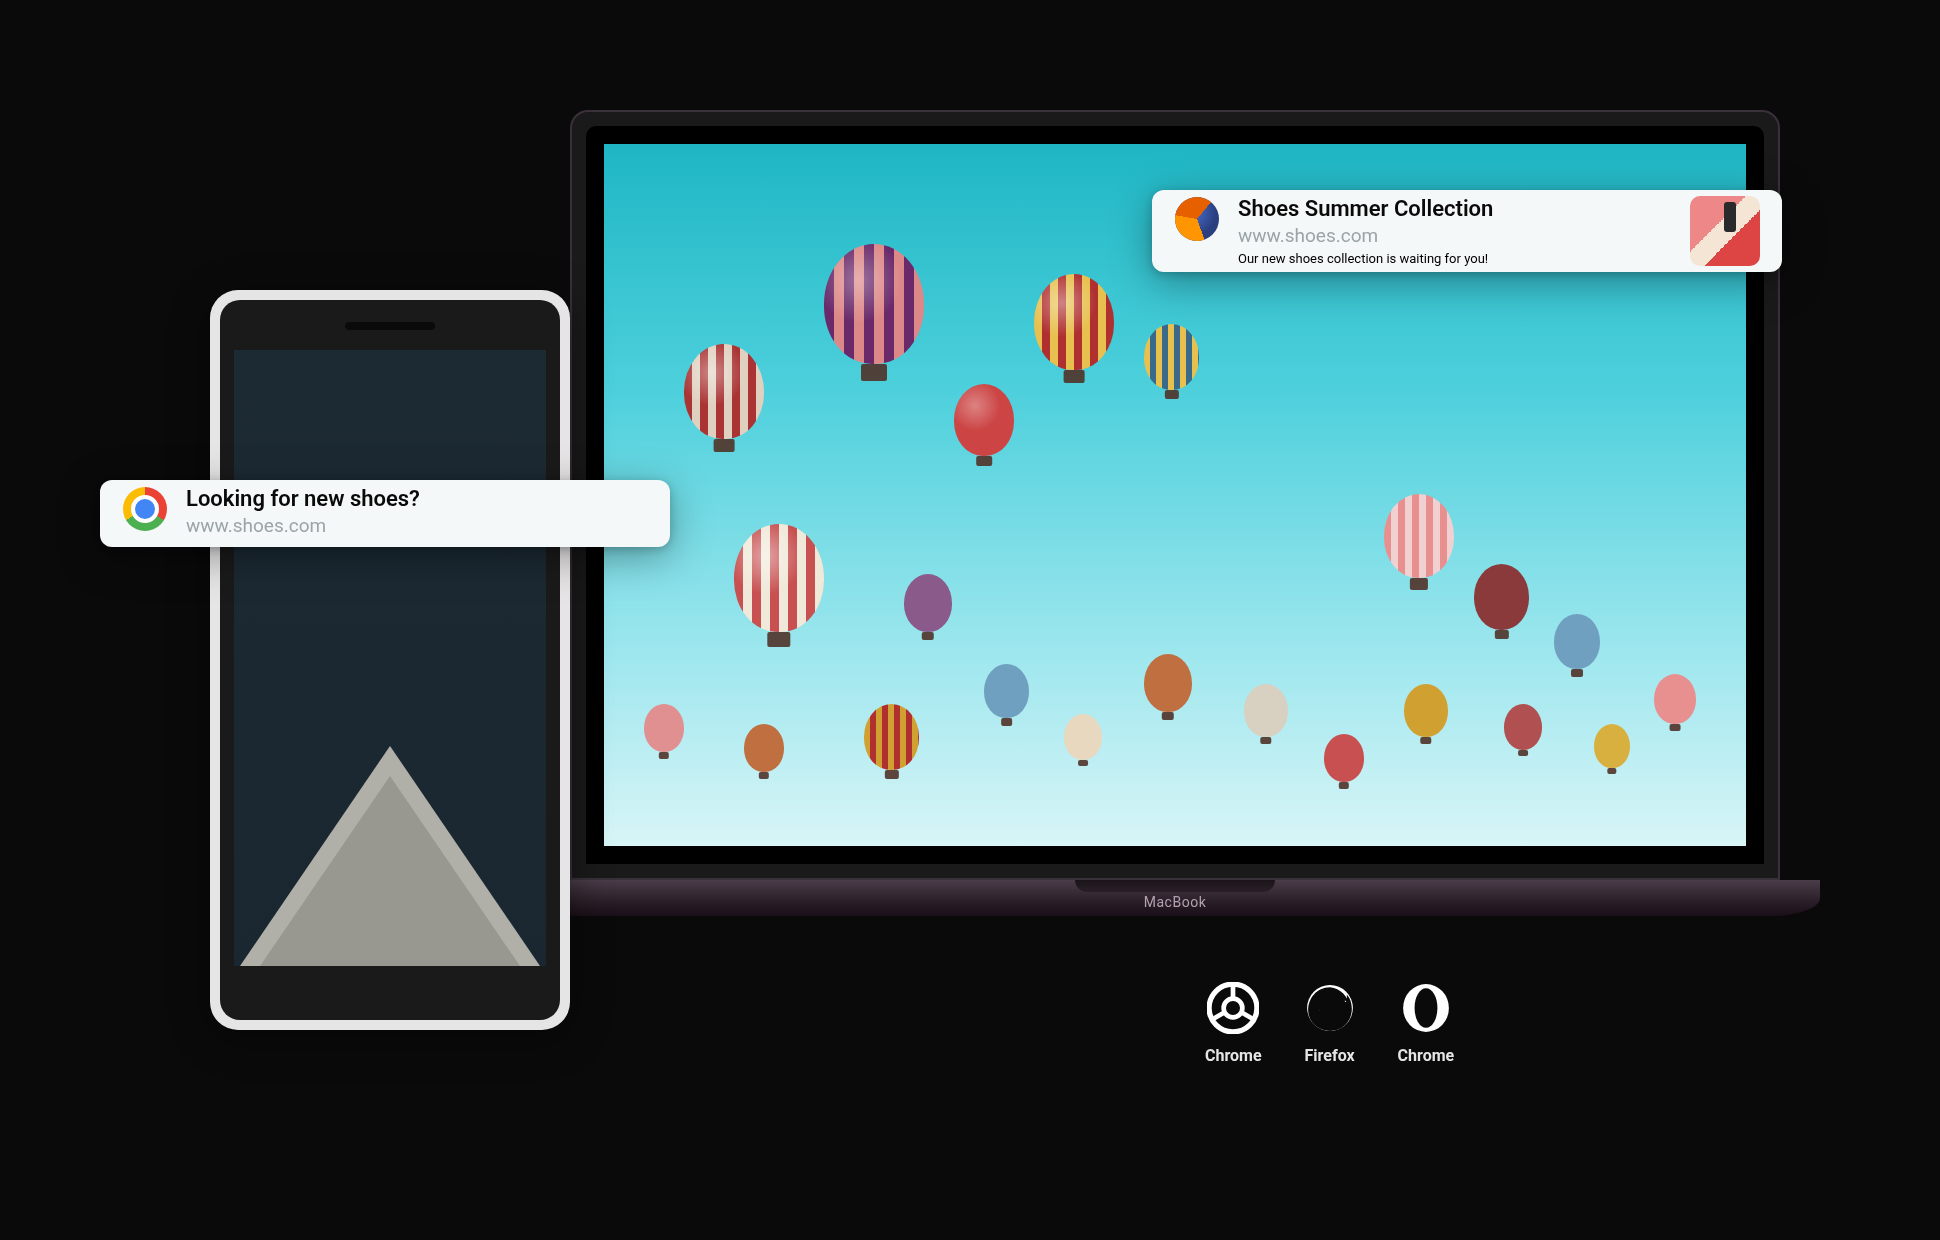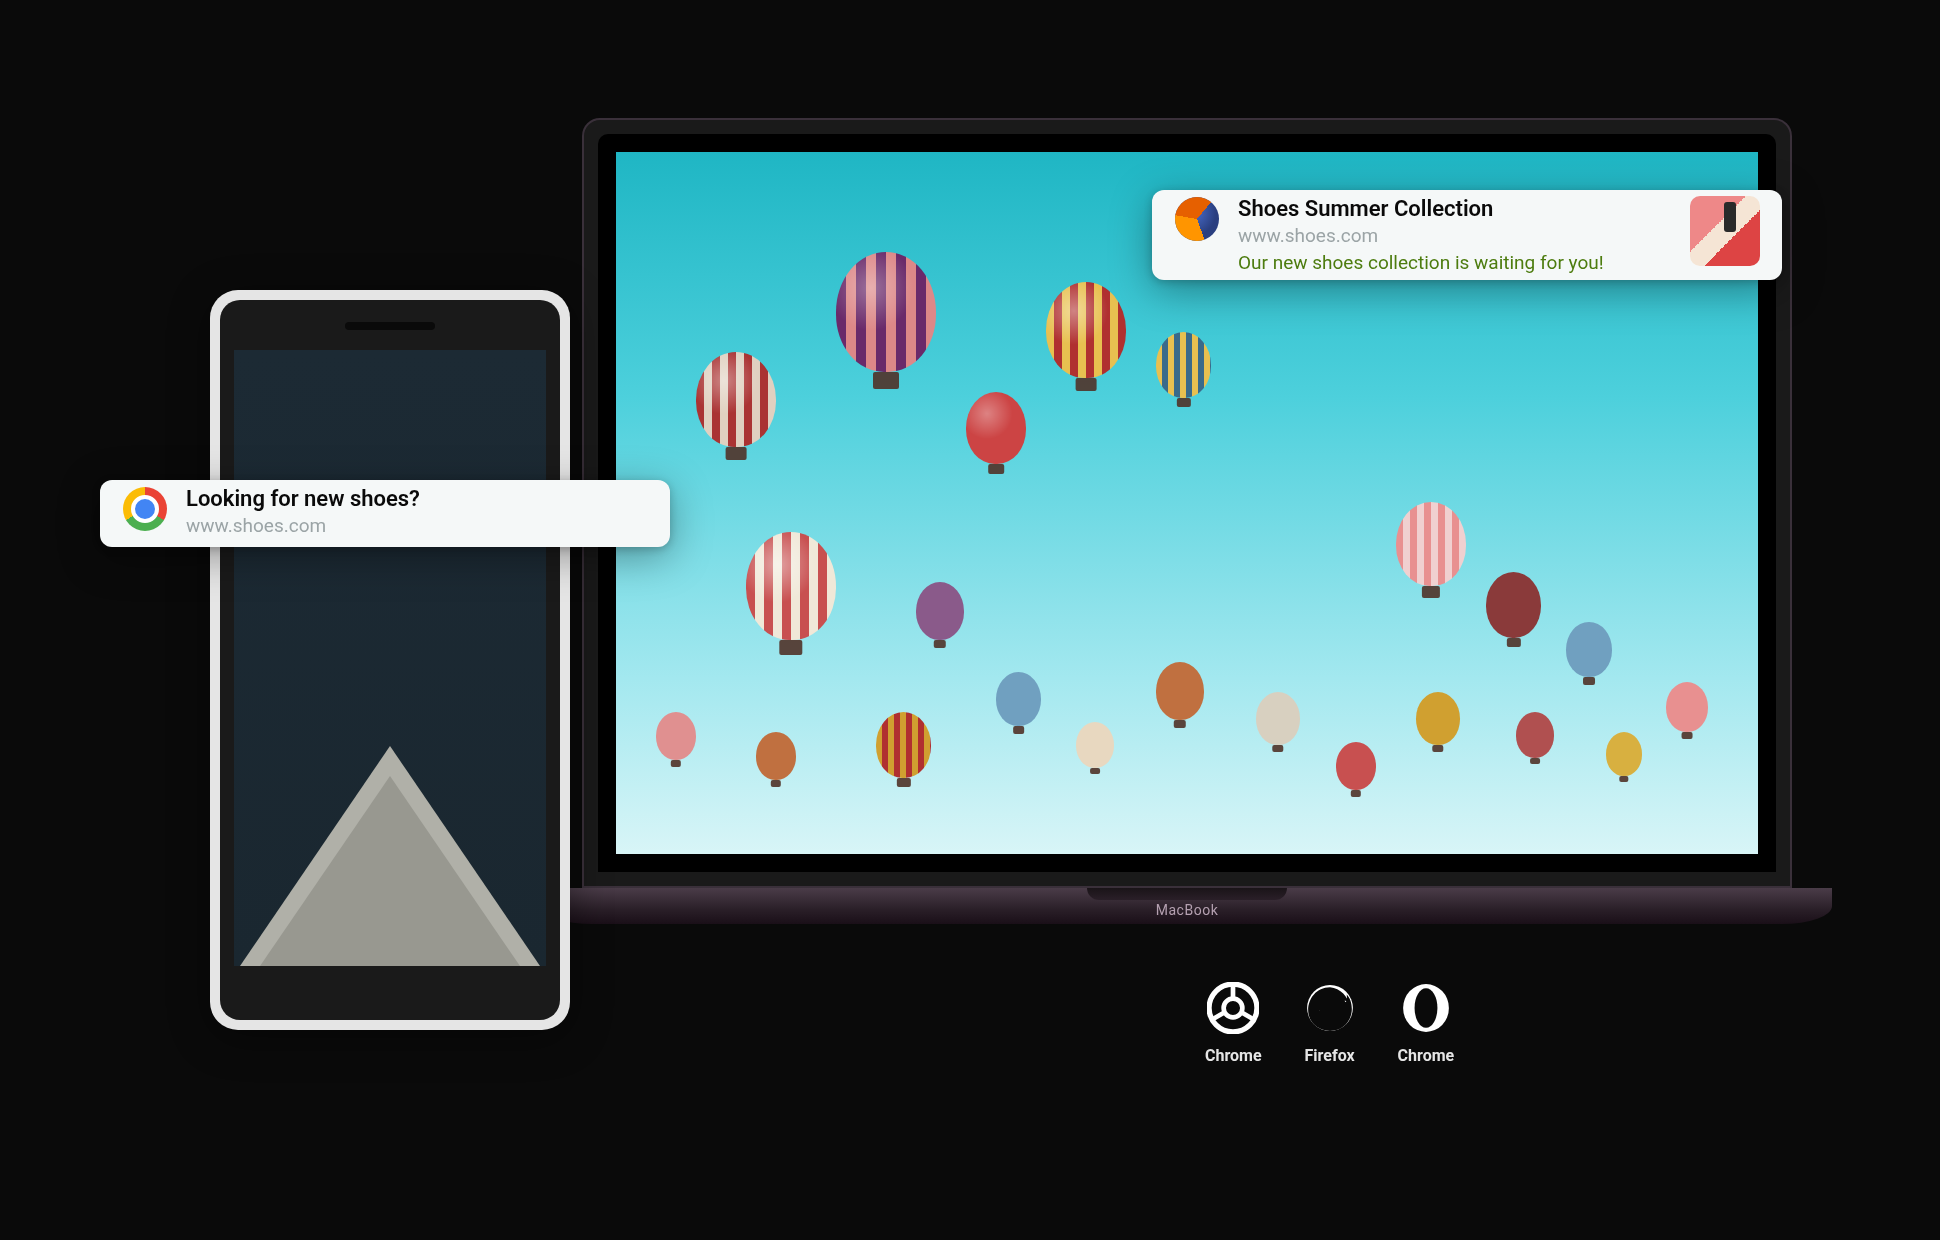--- a/index.html
+++ b/index.html
@@ -8,25 +8,24 @@
   height: 1240px;
   background: #0a0a0a;
   font-family: -apple-system, BlinkMacSystemFont, "Segoe UI", Roboto, Helvetica, Arial, sans-serif;
   position: relative;
   overflow: hidden;
 }
 
 
 .laptop {
   position: absolute;
-  left: 582px;
+  left: 570px;
   top: 110px;
   width: 1210px;
   height: 830px;
-  margin-top: 8px;
 }
 .laptop-screen-frame {
   width: 1210px;
   height: 770px;
   background: #1a1a1a;
   border-radius: 18px 18px 0 0;
   border: 2px solid #3a303a;
   padding: 14px;
 }
 .laptop-bezel {
@@ -169,22 +168,22 @@
   font-weight: 600;
   color: #0a0a0a;
   line-height: 1.2;
 }
 .notif-domain {
   font-size: 19px;
   color: #9ba4a6;
   margin: 2px 0 4px 0;
 }
 .notif-message {
-  font-size: 19px;
-  color: #4d7c0f;
+  font-size: 13px;
+  color: #000000;
 }
 .notif-thumb {
   width: 70px;
   height: 70px;
   border-radius: 10px;
   background: linear-gradient(135deg, #e88 0%, #e88 40%, #f5e5d5 40%, #f5e5d5 60%, #d44 60%);
   flex: 0 0 70px;
   position: relative;
 }
 .notif-thumb::after{

